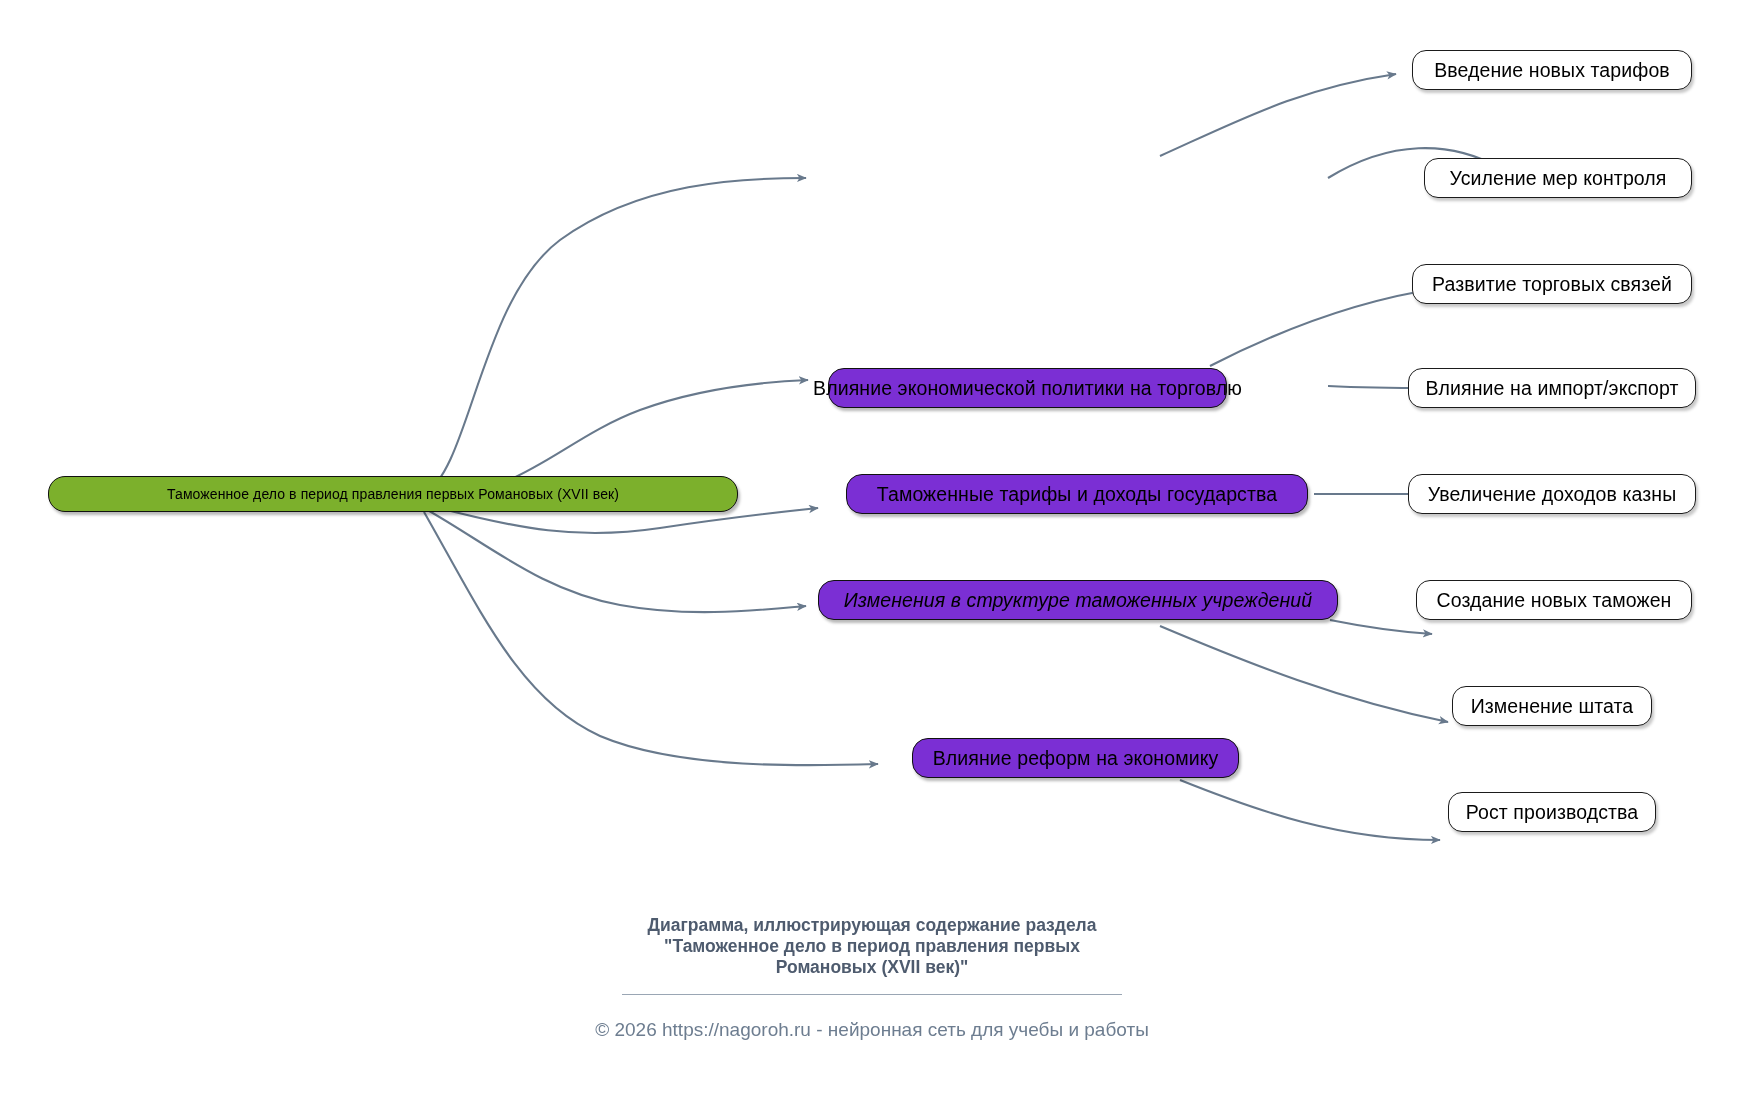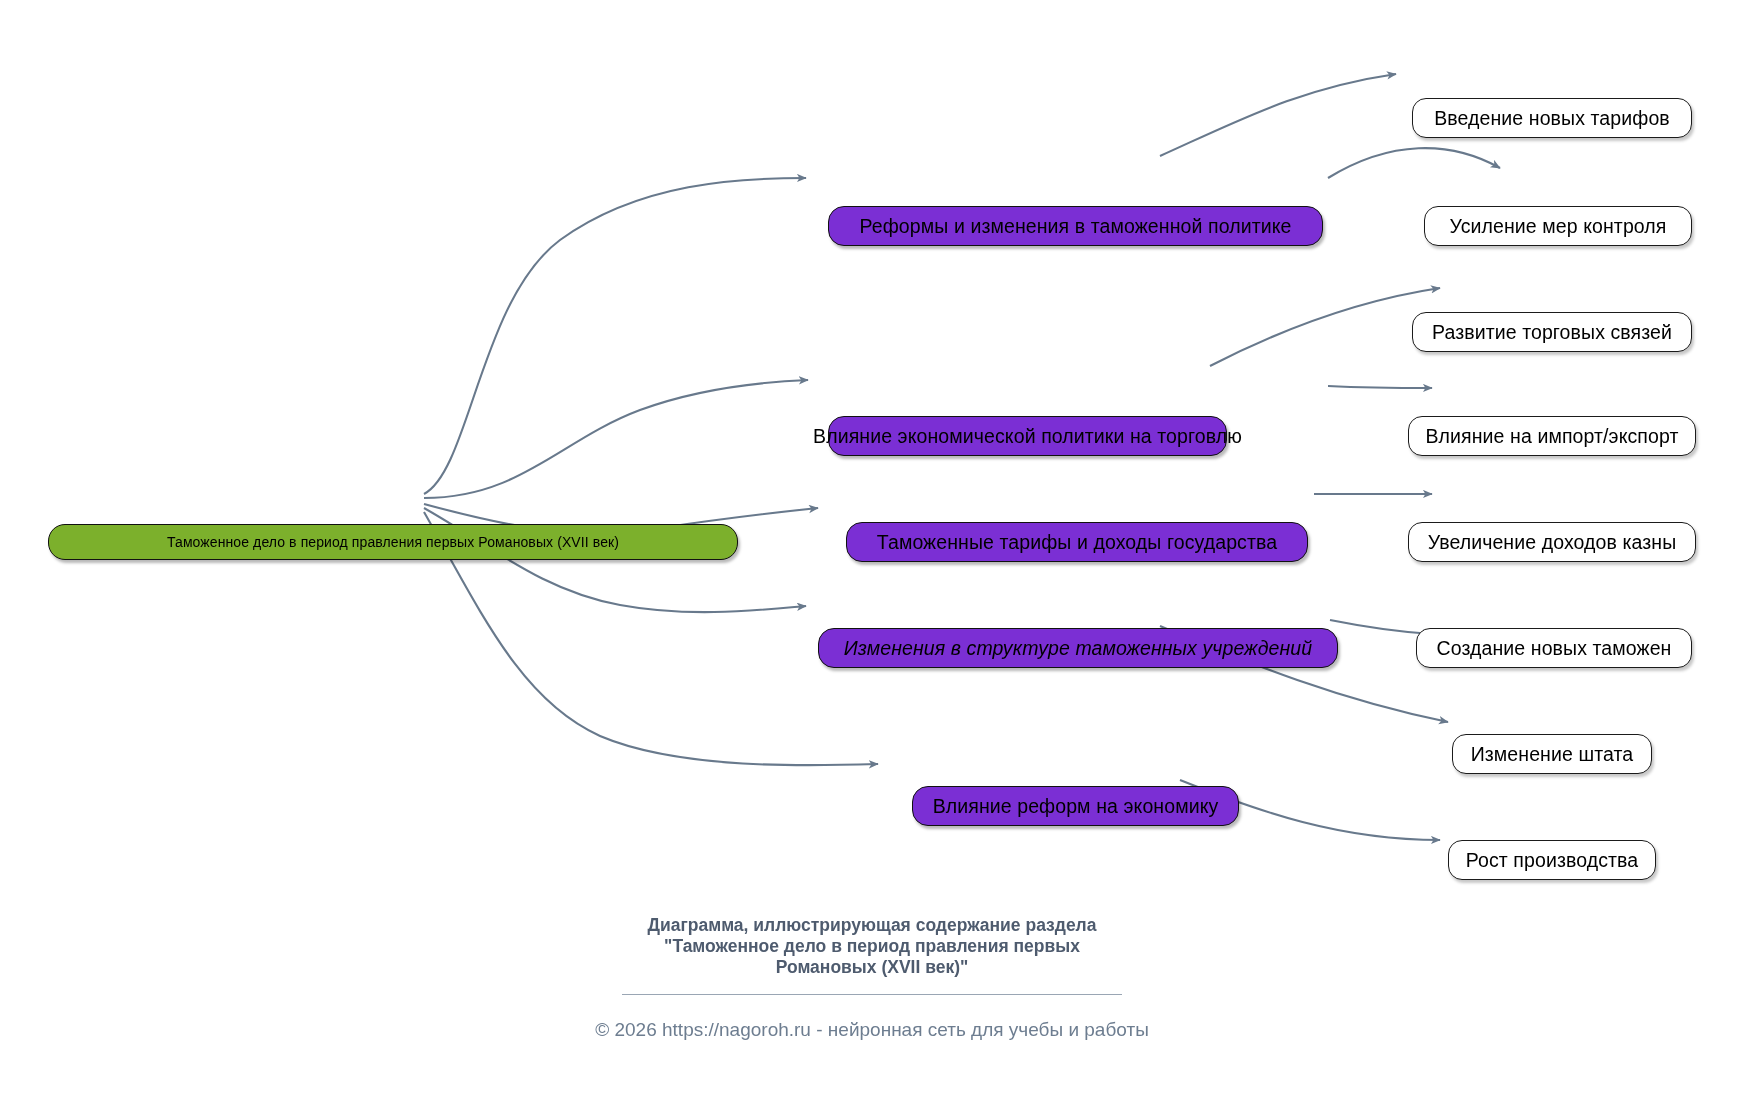--- a/index.html
+++ b/index.html
@@ -14,21 +14,20 @@
   #canvas{position:absolute;left:0;top:0;width:1744px;height:1107px;}
   svg.edges{position:absolute;left:0;top:0;width:1744px;height:1107px;pointer-events:none;}
 
   .node{
     position:absolute;
     box-sizing:border-box;
     display:flex;align-items:center;justify-content:center;
     border-radius:14px;
     white-space:nowrap;
     letter-spacing:.1px;
-    margin-top:48px;
   }
   .node-root{
     background:#7CB02C;
     border:1.6px solid #111111;
     color:#000000;
     font-size:14px;
     border-radius:17px;
     box-shadow:2px 3px 3px rgba(0,0,0,.28);
     text-align:center;
   }
@@ -100,21 +99,20 @@
 
       <path d="M1330,620 C1370,628 1400,632 1432,634"></path>
       <path d="M1160,626 C1250,664 1340,700 1448,722"></path>
 
       <path d="M1180,780 C1260,812 1340,840 1440,840"></path>
     </g>
   </svg>
 
   <div class="node node-root" style="left:48px;top:476px;width:690px;height:36px;">Таможенное дело в период правления первых Романовых (XVII век)</div>
 
-  <div class="node node-branch" style="left:828px;top:158px;width:495px;height:40px;">Реформы и изменения в таможенной политике</div>
 
   <div class="node node-branch" style="left:828px;top:368px;width:399px;height:40px;">Влияние экономической политики на торговлю</div>
 
   <div class="node node-branch" style="left:846px;top:474px;width:462px;height:40px;">Таможенные тарифы и доходы государства</div>
 
   <div class="node node-branch" style="left:818px;top:580px;width:520px;height:40px;font-style:italic;">Изменения в структуре таможенных учреждений</div>
 
   <div class="node node-branch" style="left:912px;top:738px;width:327px;height:40px;text-align:right;">Влияние реформ на экономику</div>
 
   <div class="node node-leaf" style="left:1412px;top:50px;width:280px;height:40px;">Введение новых тарифов</div>

